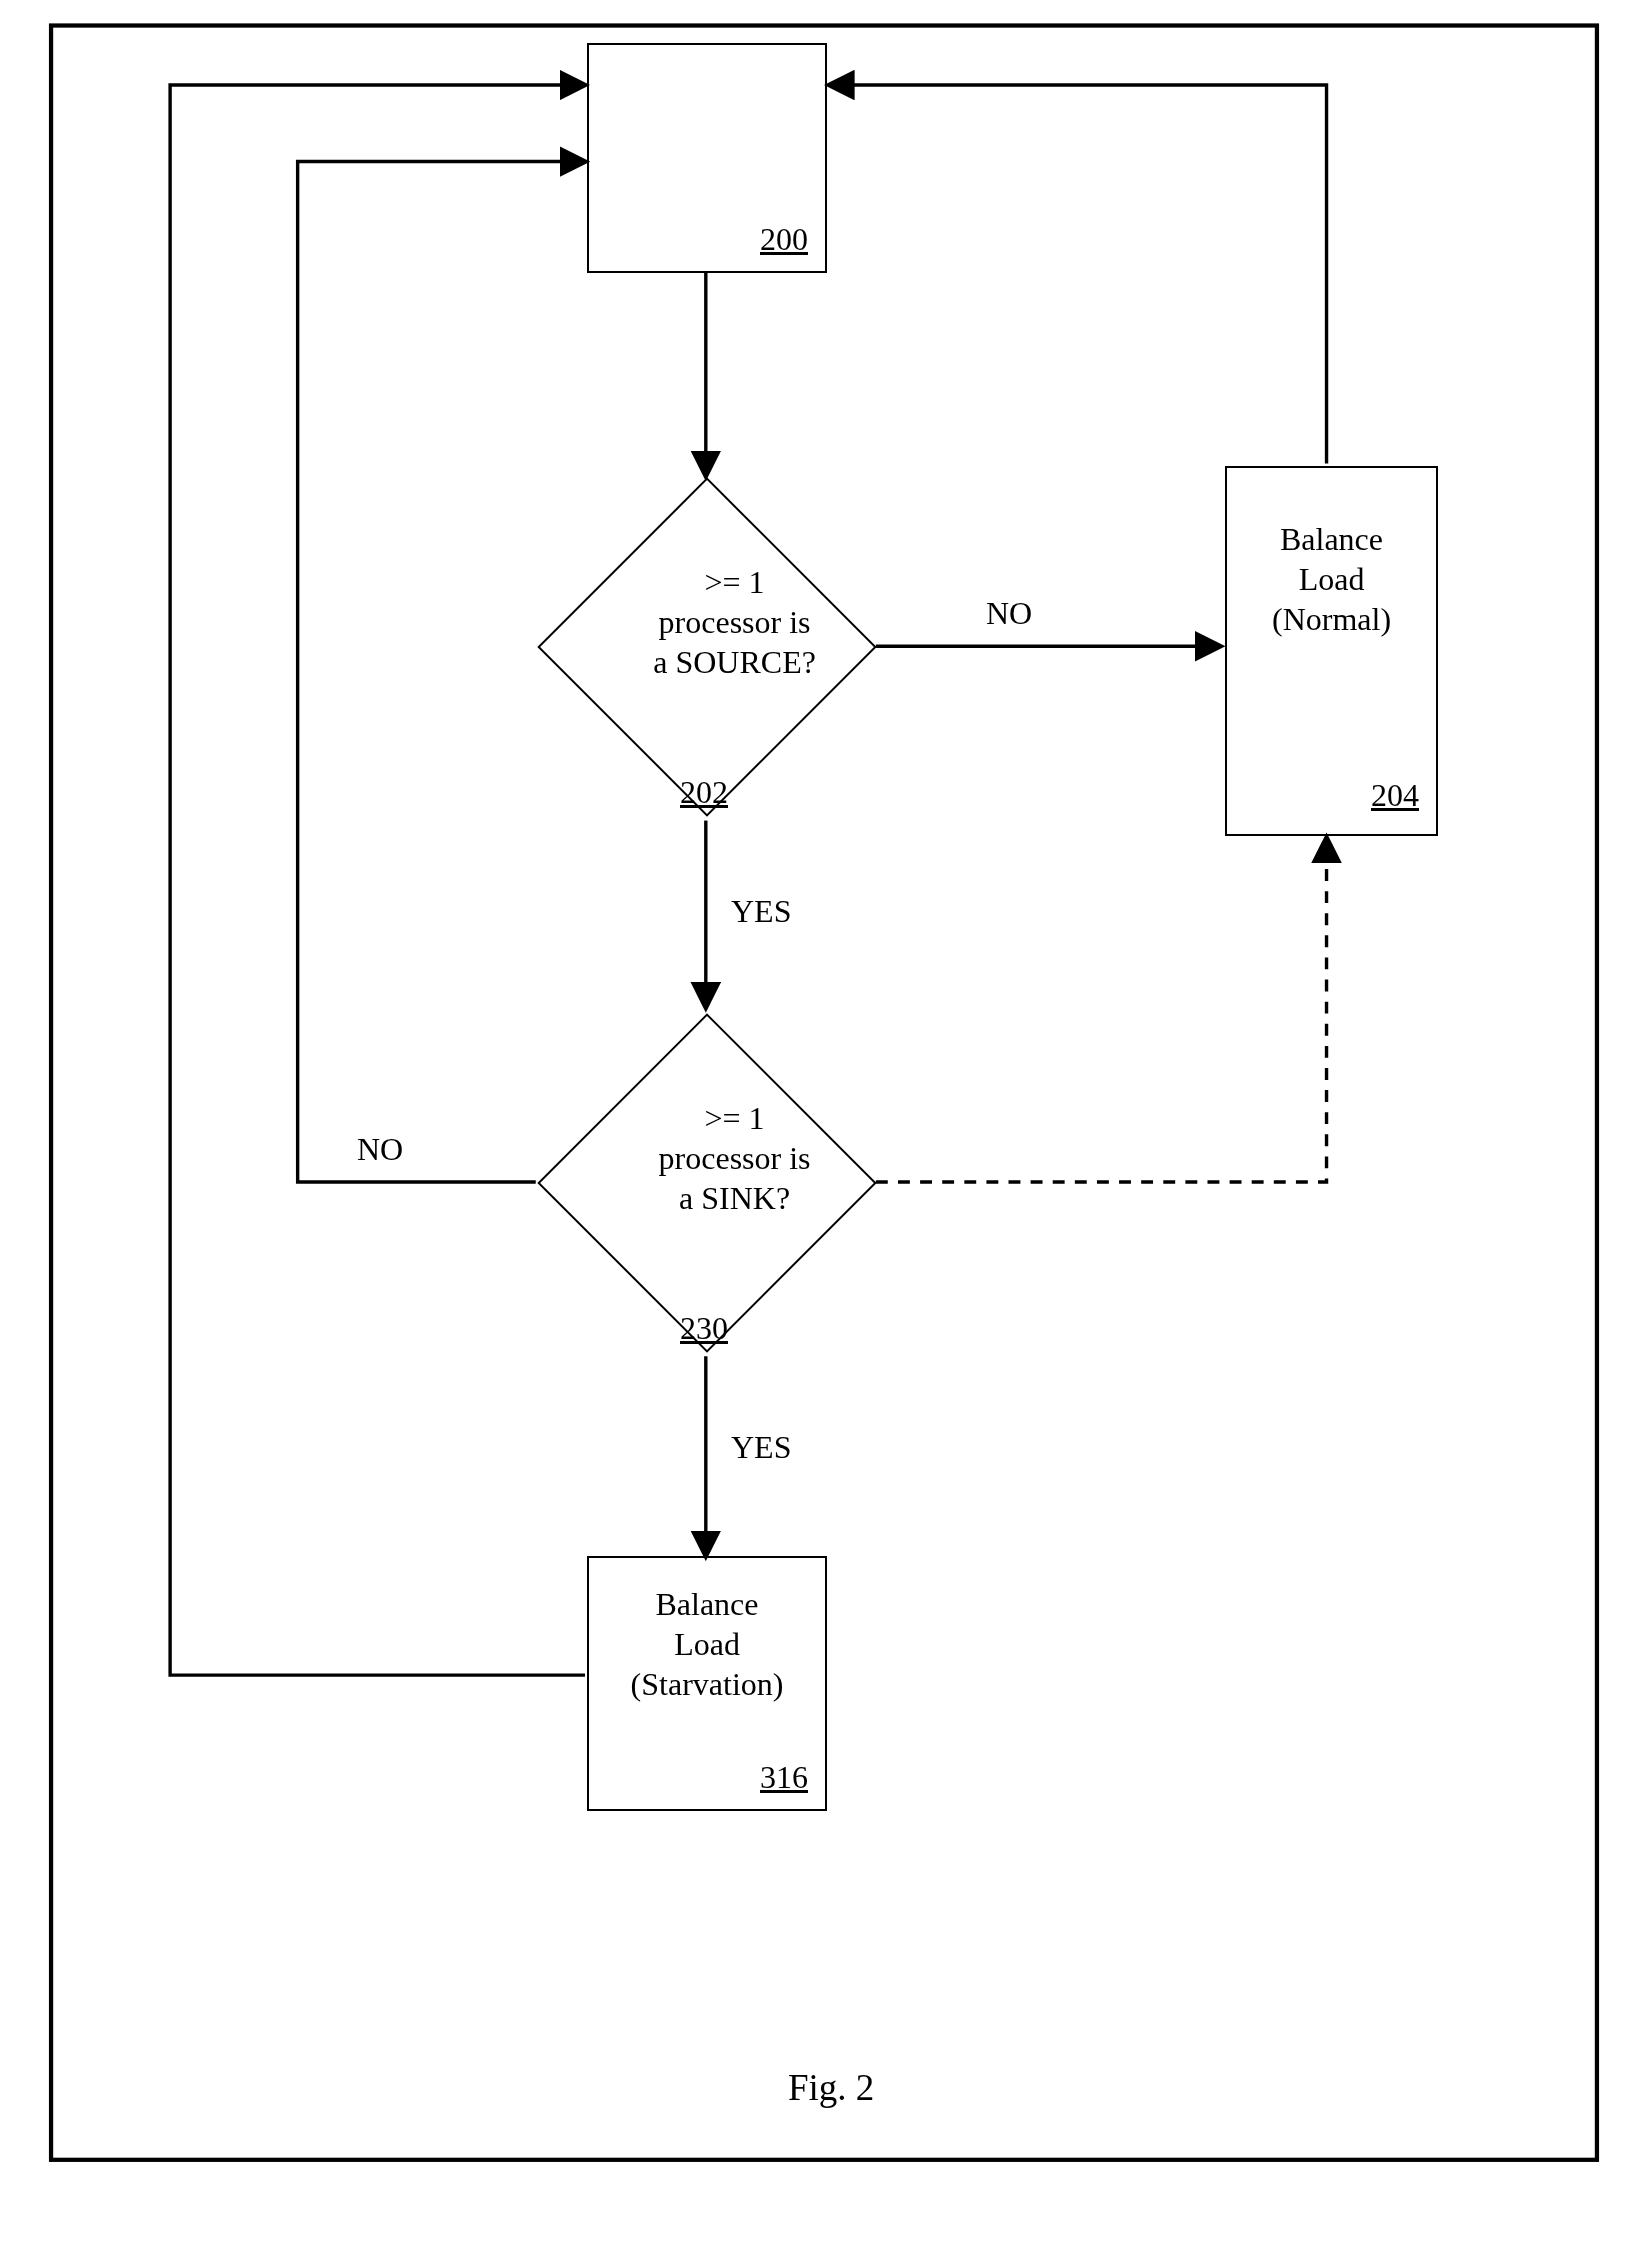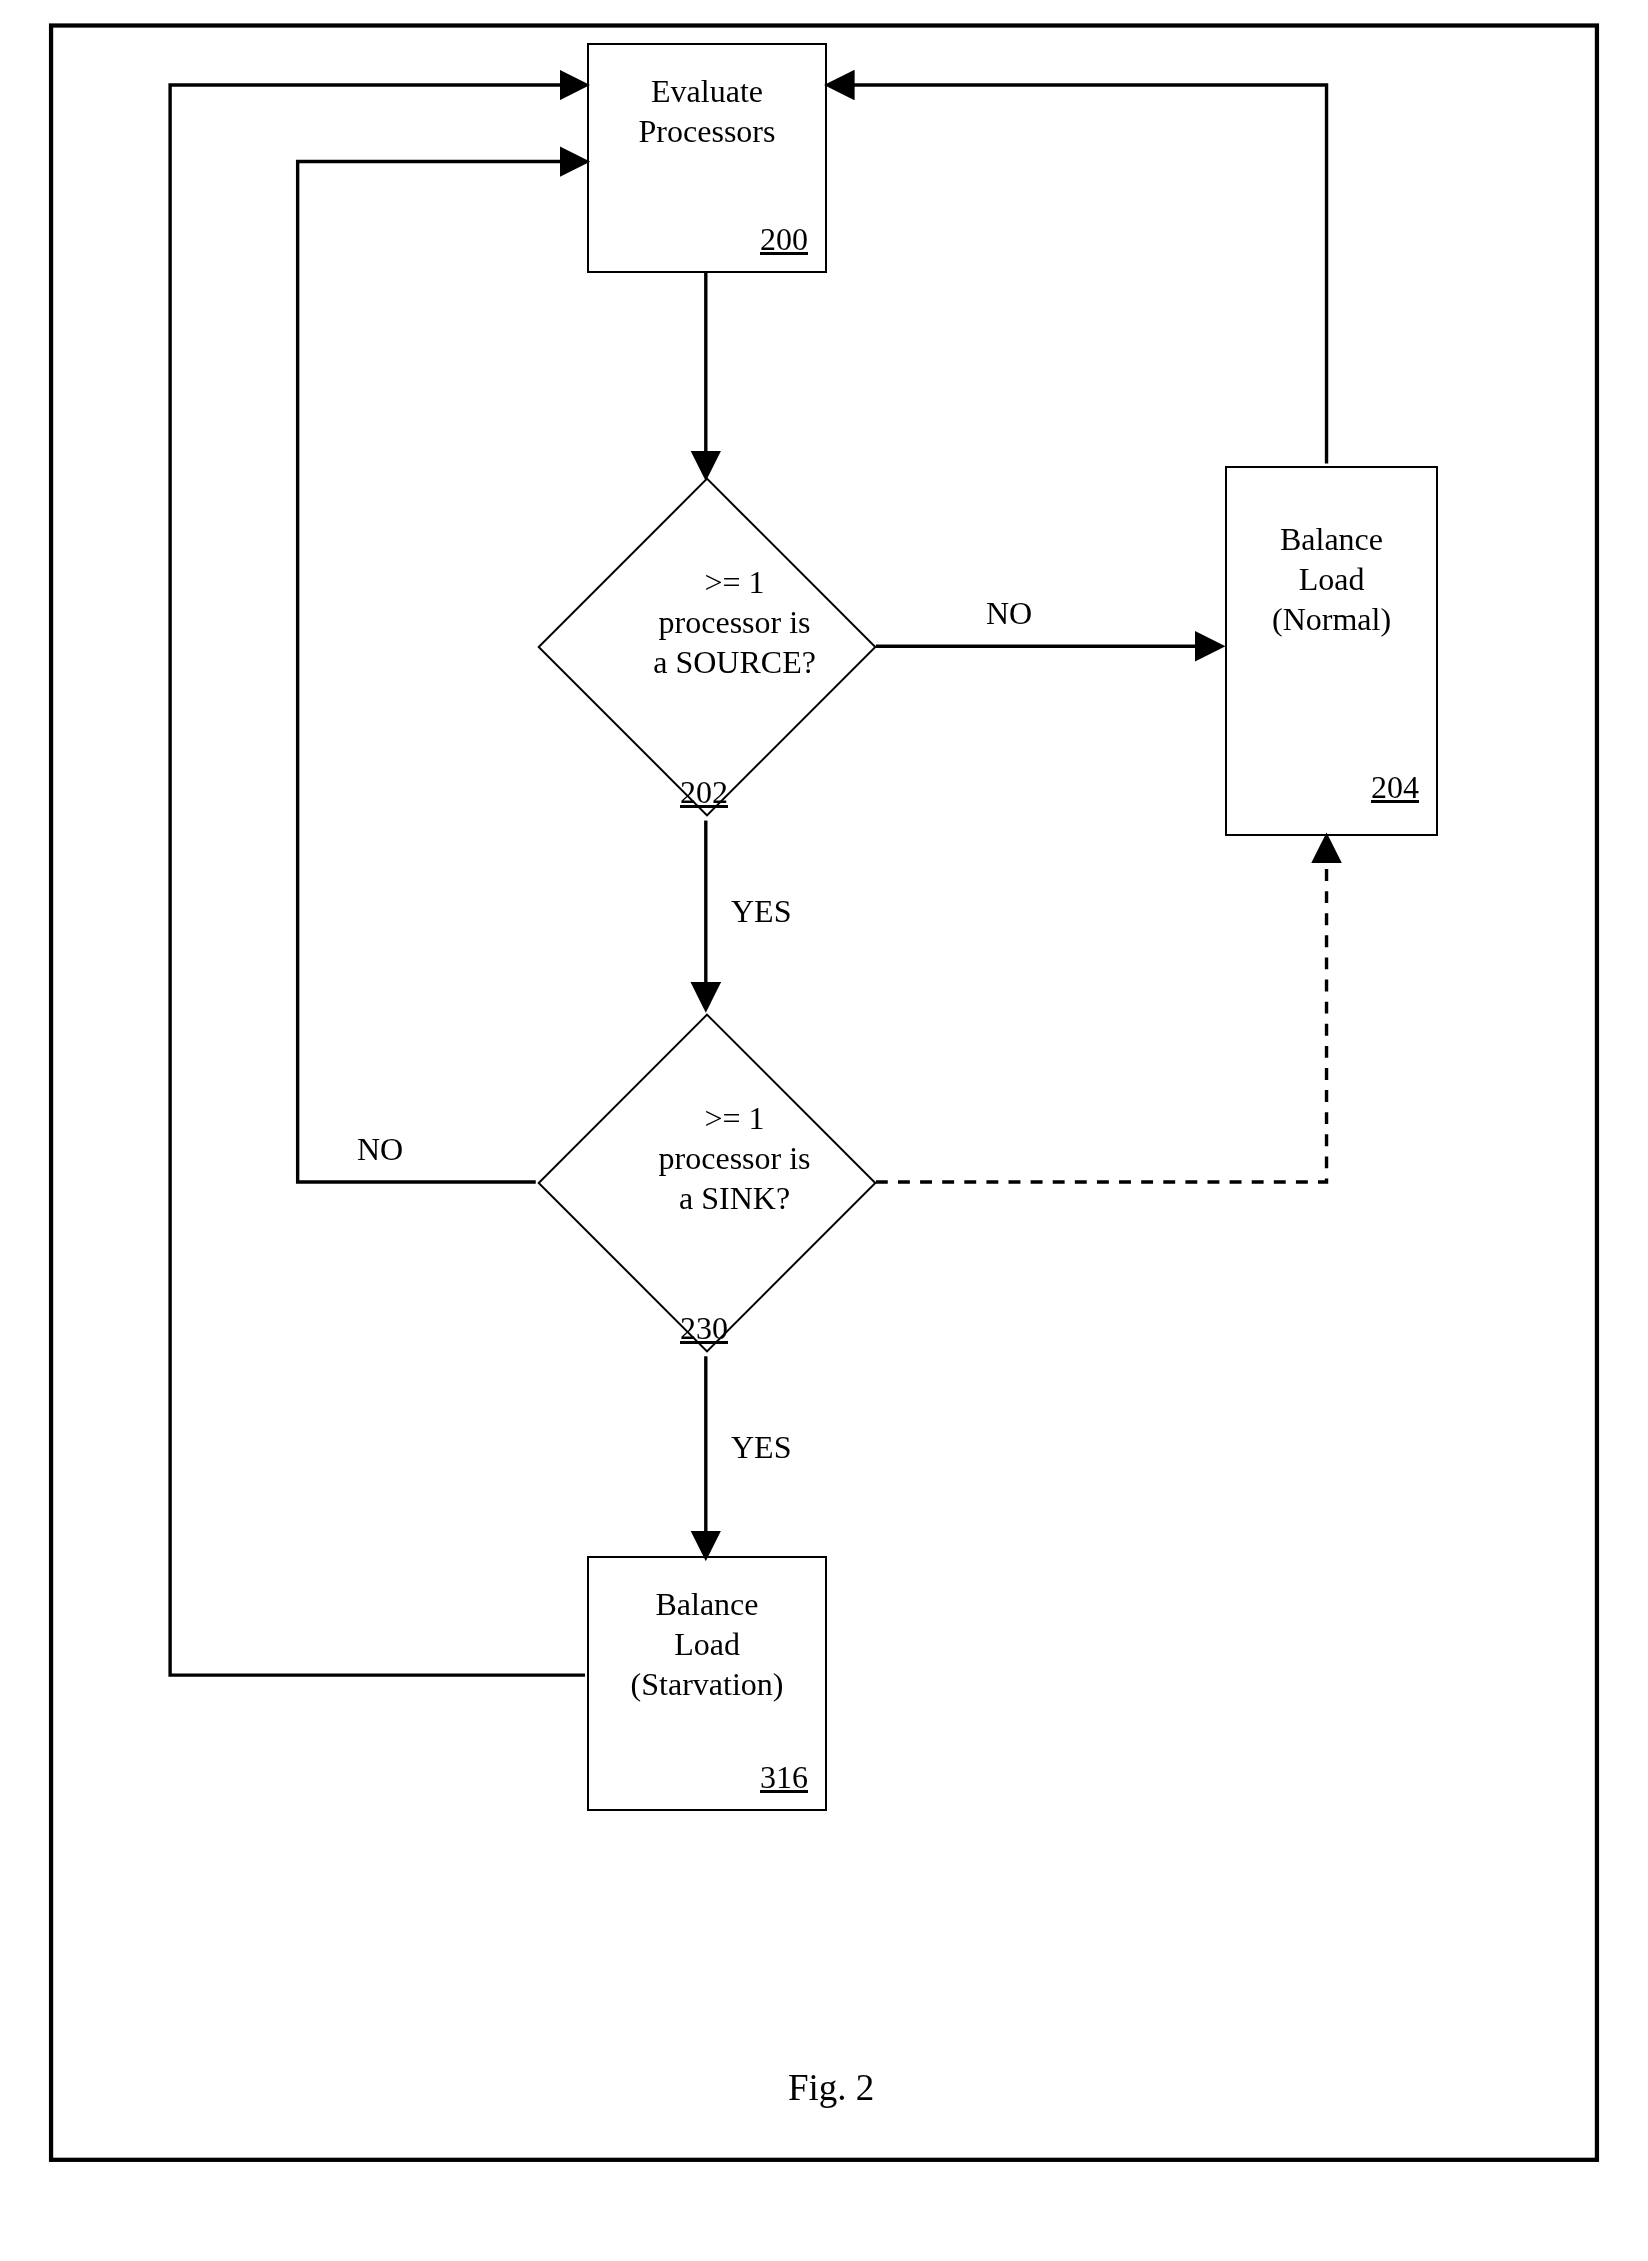--- a/index.html
+++ b/index.html
@@ -86,43 +86,39 @@
     <polyline points="1030,1390 1560,1390 1560,985" fill="none" stroke="#000" stroke-width="4" stroke-dasharray="14 12" marker-end="url(#arrow)"></polyline>
 
     <polyline points="630,1390 350,1390 350,190 688,190" fill="none" stroke="#000" stroke-width="4" marker-end="url(#arrow)"></polyline>
 
     <polyline points="688,1970 200,1970 200,100 688,100" fill="none" stroke="#000" stroke-width="4" marker-end="url(#arrow)"></polyline>
 
     <polyline points="1560,545 1560,100 975,100" fill="none" stroke="#000" stroke-width="4" marker-end="url(#arrow)"></polyline>
   </svg>
 
   <div class="node-box" style="left:587px; top:43px; width:240px; height:230px;">
-    <div class="node-text" style="margin-top:25.5px;">
-      <span>Evaluate</span><br>
-      <span>Processors</span>
-    </div>
     <span class="ref-num" style="right:17px; bottom:12.8px;">200</span>
   </div>
 
   <div class="diamond" style="left:587px; top:527px; width:240px; height:240px;">
     <div class="diamond-content" style="left:0; top:21px; width:240px;">
       <span>&gt;= 1</span><br>
       <span>processor is</span><br>
       <span>a SOURCE?</span>
     </div>
   </div>
   <span class="ref-num" style="left:680px; top:774px;">202</span>
 
   <div class="node-box" style="left:1225px; top:466px; width:213px; height:370px;">
     <div class="node-text" style="margin-top:51px;">
       <span>Balance</span><br>
       <span>Load</span><br>
       <span>(Normal)</span>
     </div>
-    <span class="ref-num" style="right:17px; bottom:28px;margin-top:44px;">204</span>
+    <span class="ref-num" style="right:17px; bottom:20px;margin-top:44px;">204</span>
   </div>
 
   <div class="diamond" style="left:587px; top:1063px; width:240px; height:240px;">
     <div class="diamond-content" style="left:0; top:21px; width:240px;">
       <span>&gt;= 1</span><br>
       <span>processor is</span><br>
       <span>a SINK?</span>
     </div>
   </div>
   <span class="ref-num" style="left:680px; top:1310px;">230</span>

